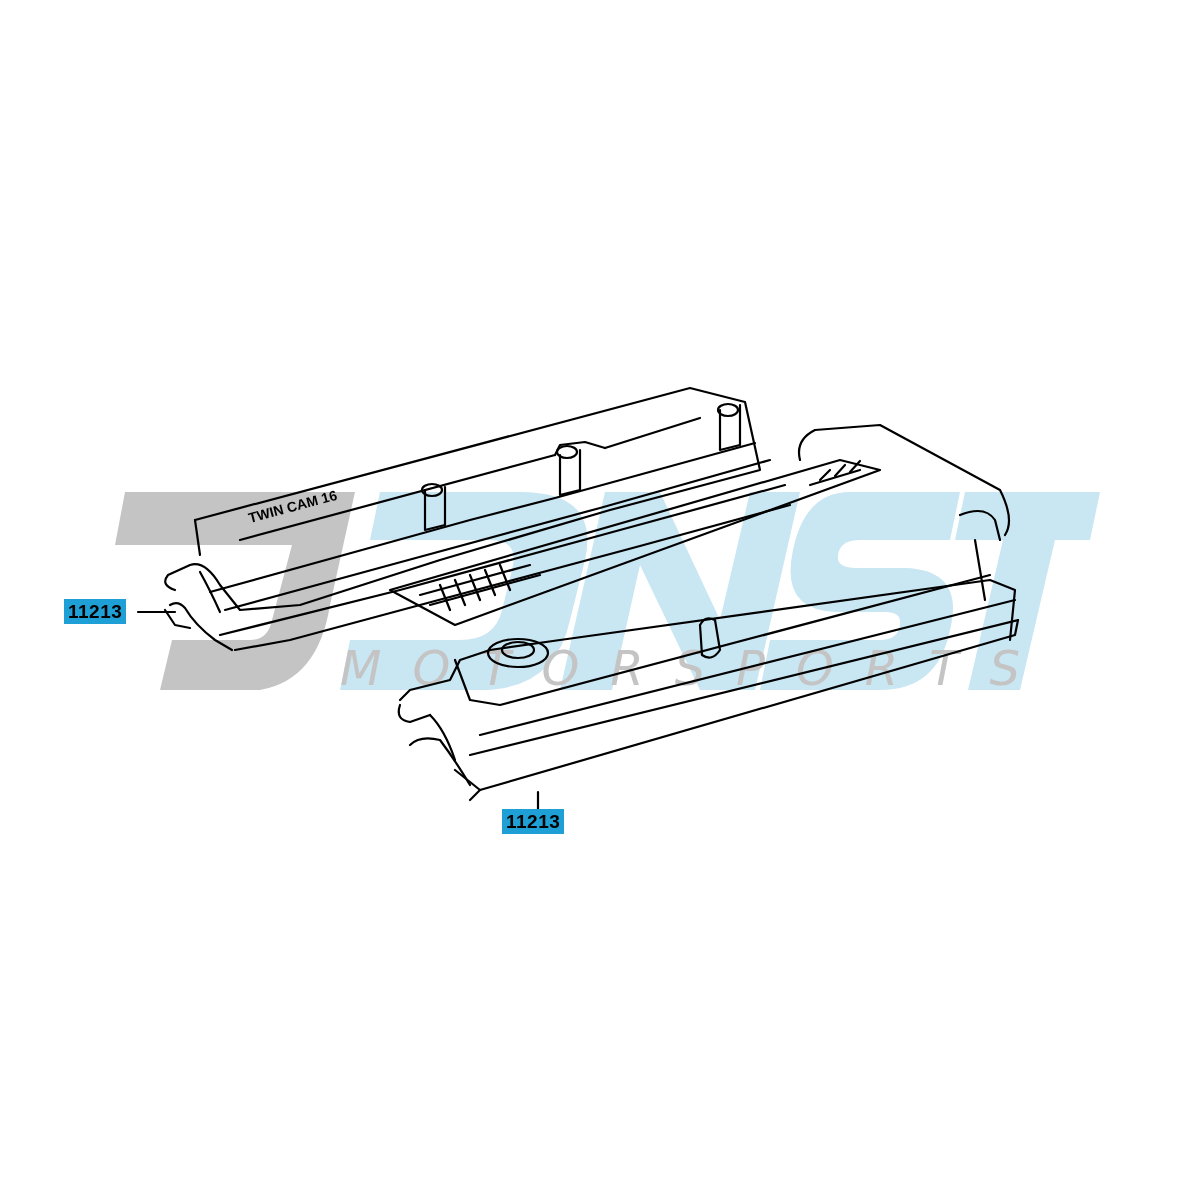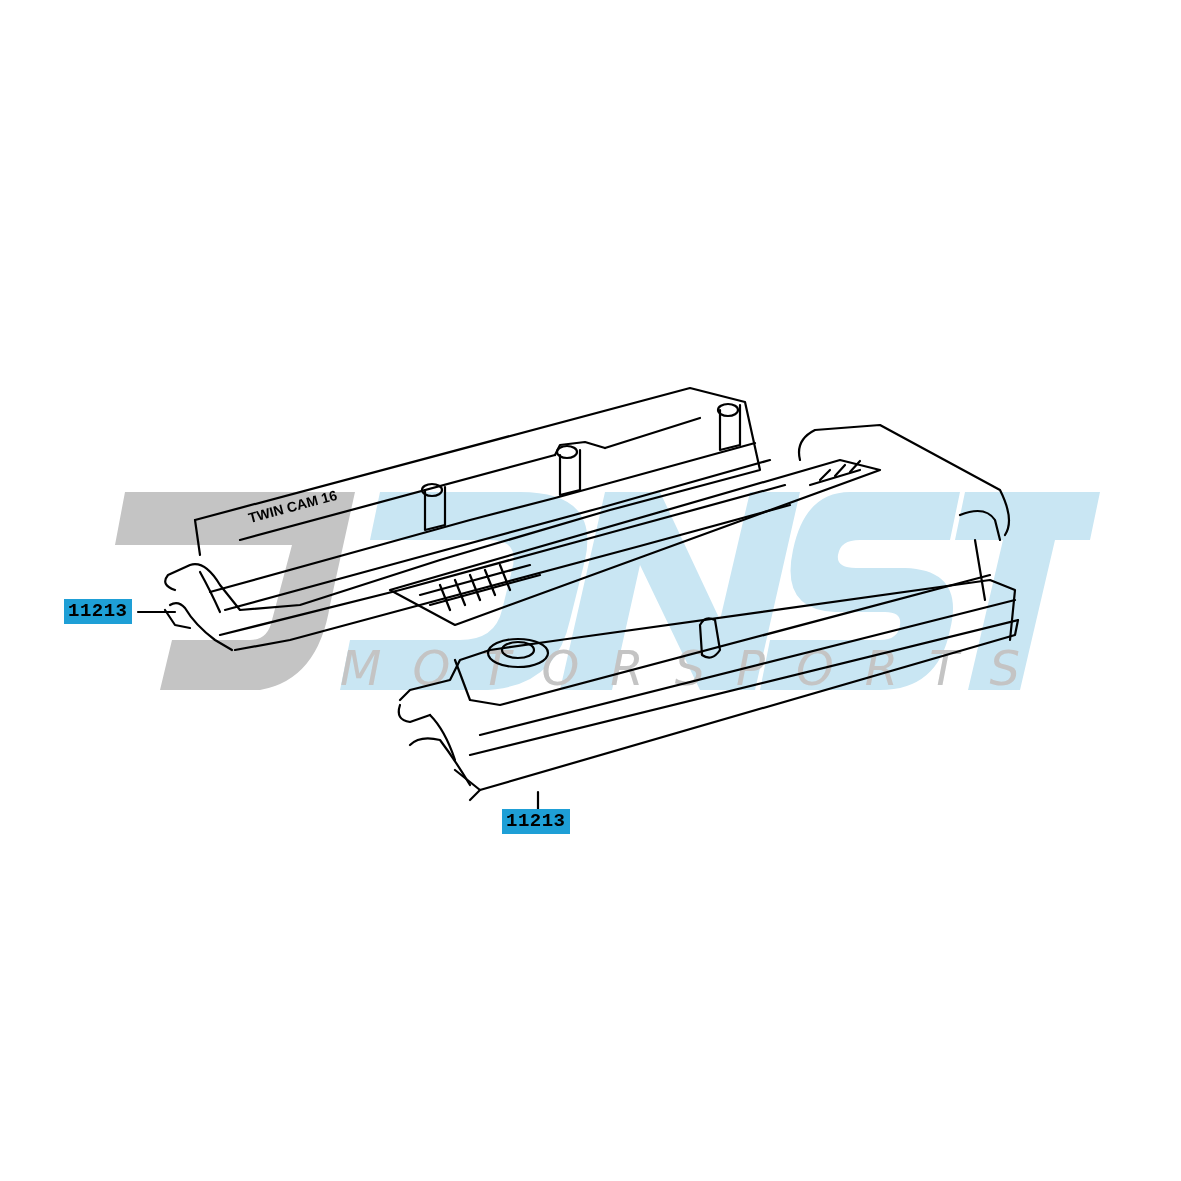--- a/index.html
+++ b/index.html
@@ -1,20 +1,20 @@
 <!DOCTYPE html>
 <html><head>
 <meta charset="utf-8">
 <style>
   html, body { margin:0; padding:0; background:#ffffff; }
   body { width:1181px; height:1181px; position:relative; overflow:hidden; font-family:"Liberation Sans", sans-serif; }
   .canvas { position:absolute; left:0; top:0; width:1181px; height:1181px; }
   .part-label {
     position:absolute; background:#1e9fd6; color:#000;
-    font-family:Liberation Mono, monospace; font-weight:bold; font-size:19px;
+    font-family:Liberation Sans, sans-serif; font-weight:bold; font-size:19px;
     line-height:25px; padding:0 4px; letter-spacing:0.5px;
   }
   .wm-moto {
     position:absolute; left:340px; top:640px; font-family:"DejaVu Sans", sans-serif;
     font-style:italic; font-size:48px; letter-spacing:31px; color:#c4c4c4; font-weight:normal;
   }
 </style>
 </head>
 <body>
 

